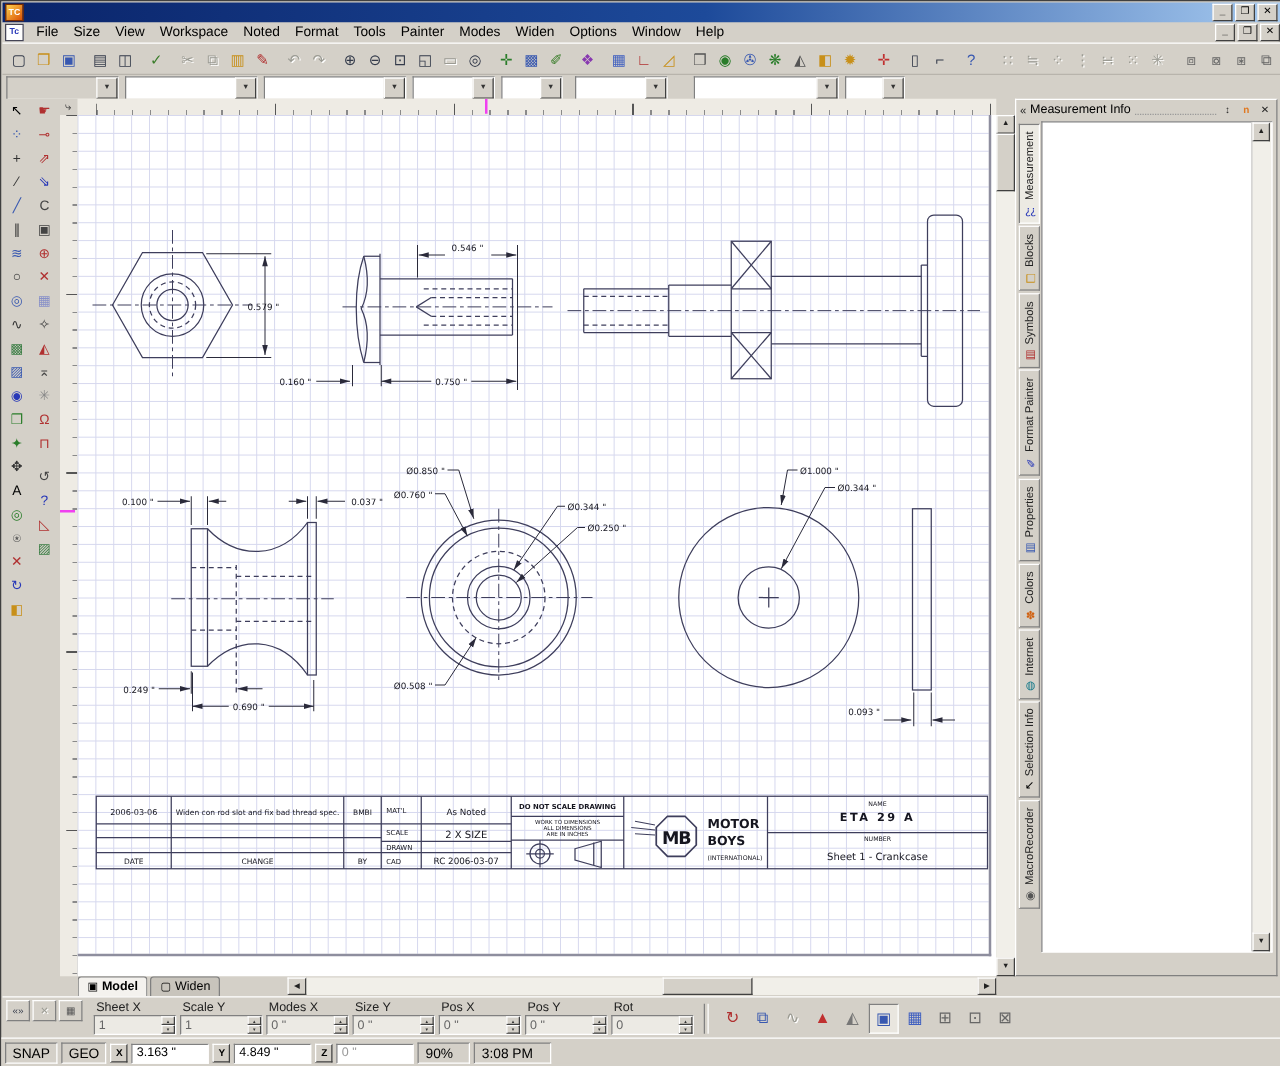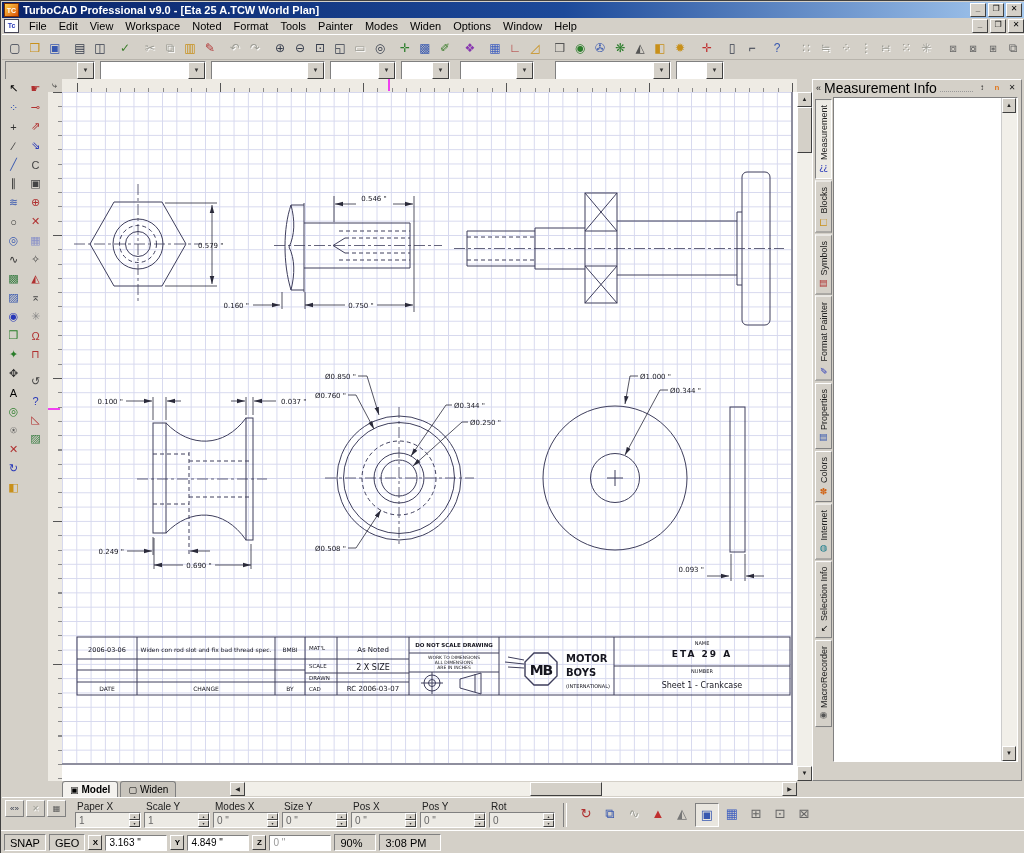--- a/index.html
+++ b/index.html
@@ -63,21 +63,21 @@
   
   .vscroll{position:absolute;left:795px;top:13px;width:15px;height:689px;background:#f1efe9}
   .sarrow{position:absolute;width:15px;height:15px;background:#d4d0c8;border:1px solid;border-color:#fff #404040 #404040 #fff;
     font-size:6px;text-align:center;line-height:13px;color:#222;box-sizing:border-box}
   .vthumb{position:absolute;left:0;top:15px;width:15px;height:46px;background:#d4d0c8;border:1px solid;border-color:#fff #404040 #404040 #fff;box-sizing:border-box}
   
   .rightpanel{position:absolute;left:810px;top:0;width:210px;height:702px;background:#d4d0c8;
     border:1px solid;border-color:#fff #808080 #808080 #fff;box-sizing:border-box}
   .rp-header{height:15px;display:flex;align-items:center;padding:0 3px;gap:3px}
   .rp-collapse{font-size:9px;color:#222}
-  .rp-title{font-size:14px;white-space:nowrap}
+  .rp-title{font-size:10px;white-space:nowrap}
   .rp-dots{flex:1;border-bottom:1px dotted #999;height:7px}
   .rp-btn{width:12px;height:12px;font-size:8px;line-height:11px;text-align:center;color:#222}
   .rp-pin{color:#e07820;font-weight:bold}
   .rp-body{position:absolute;left:2px;top:17px;bottom:18px;right:3px}
   .vtabs{position:absolute;left:0;top:2px;width:17px;display:flex;flex-direction:column;gap:2px}
   .vtab{writing-mode:vertical-rl;transform:rotate(180deg);display:flex;align-items:center;gap:3px;
     padding:5px 1px;font-size:9px;background:#d4d0c8;border:1px solid;border-color:#808080 #fff #fff #808080;color:#222;white-space:nowrap}
   .vtab.active{background:#eceae3;border-color:#fff #808080 #808080 #fff}
   .vicon{font-size:9px}
   .rp-content{position:absolute;left:18px;top:0;bottom:0;right:0;background:#fff;
@@ -128,35 +128,34 @@
   .t7{font-size:7px}.t8{font-size:8px}.t9b{font-size:9px;font-weight:bold;letter-spacing:2px}
   .t10b{font-size:10px;font-weight:bold}.t14b{font-size:14px;font-weight:bold;letter-spacing:-1px}
 </style>
 </head>
 <body>
 
 <div class="app">
 
   <div class="titlebar">
     <div class="appicon">TC</div>
-    <div class="tb-title">TurboCAD Professional v9.0 - [Eta 25 A.TCW World Plan]</div>
     <div class="wbtns">
 
     <div class="wbtn">_</div>
         <div class="wbtn">❐</div>
         <div class="wbtn">✕</div>
       </div>
   </div>
 
   <div class="menubar">
     <div class="docicon">Tc</div>
     <div class="menus">
 
     <span class="menu-item">File</span>
-        <span class="menu-item">Edit</span>
+        <span class="menu-item">Size</span>
         <span class="menu-item">View</span>
         <span class="menu-item">Workspace</span>
         <span class="menu-item">Noted</span>
         <span class="menu-item">Format</span>
         <span class="menu-item">Tools</span>
         <span class="menu-item">Painter</span>
         <span class="menu-item">Modes</span>
         <span class="menu-item">Widen</span>
         <span class="menu-item">Options</span>
         <span class="menu-item">Window</span>
@@ -609,21 +608,21 @@
   <div class="bbar">
     <div class="mini">
 
     <span class="tbtn">«»</span>
         <span class="tbtn disabled">✕</span>
         <span class="tbtn" style="color: rgb(85, 85, 85);">▦</span>
       </div>
     <div style="display:flex">
 
     <div class="bfield">
-        <div class="blabel">Paper X</div>
+        <div class="blabel">Sheet X</div>
         <div class="bval">
           <span>1</span>
           <span class="spin">
             <span>▴</span>
             <span>▾</span>
           </span>
         </div>
       </div>
         <div class="bfield">
         <div class="blabel">Scale Y</div>

